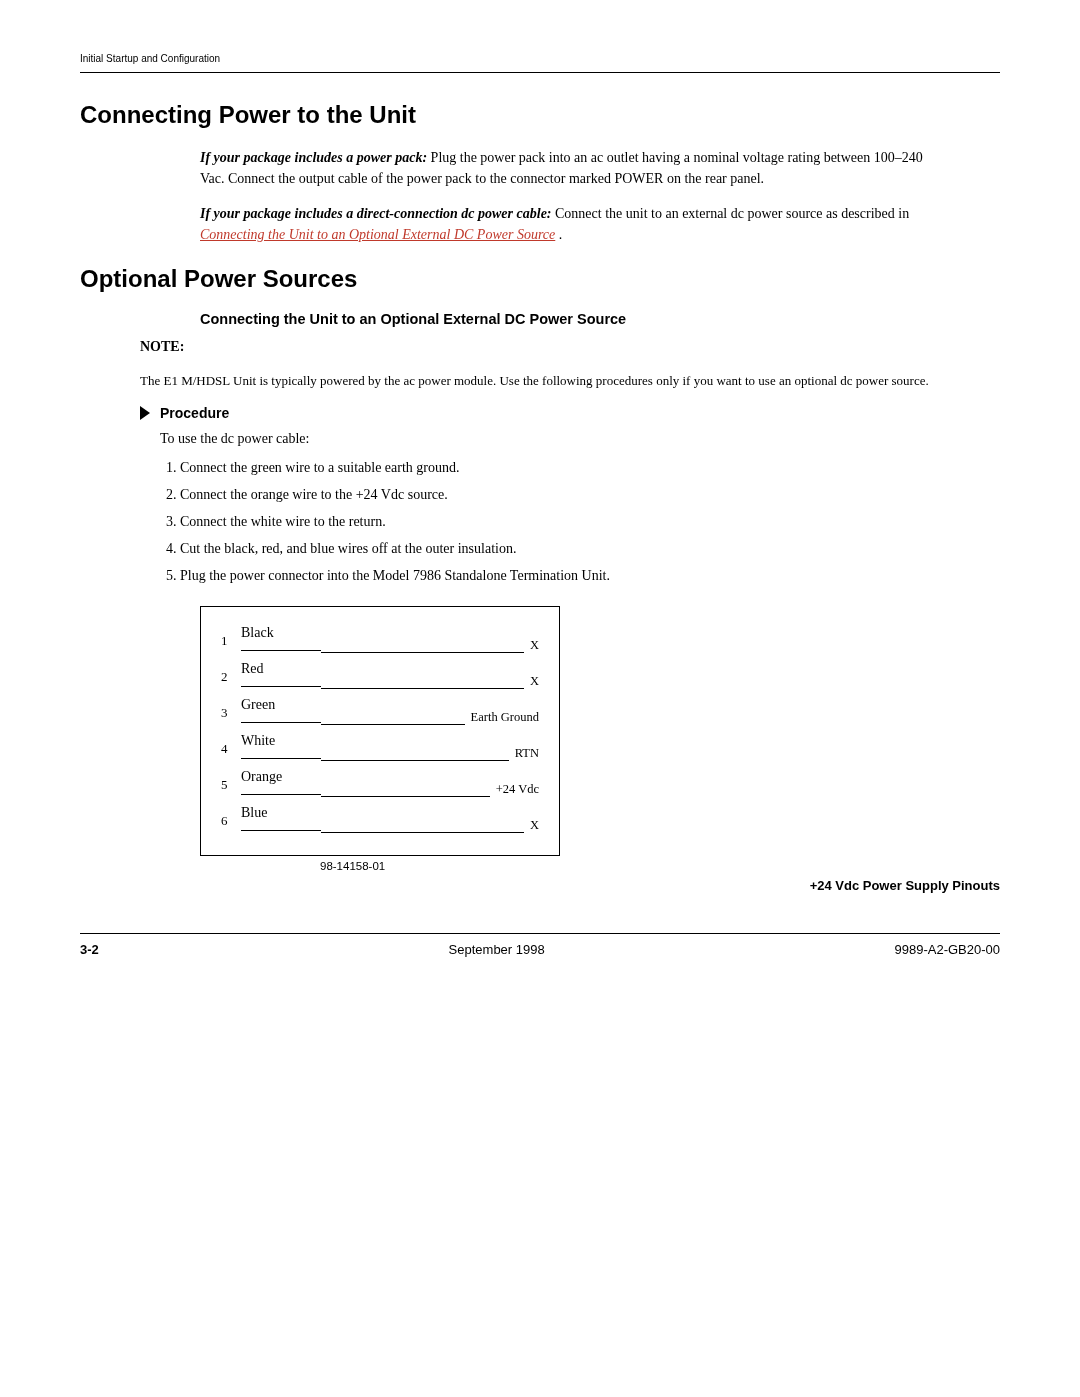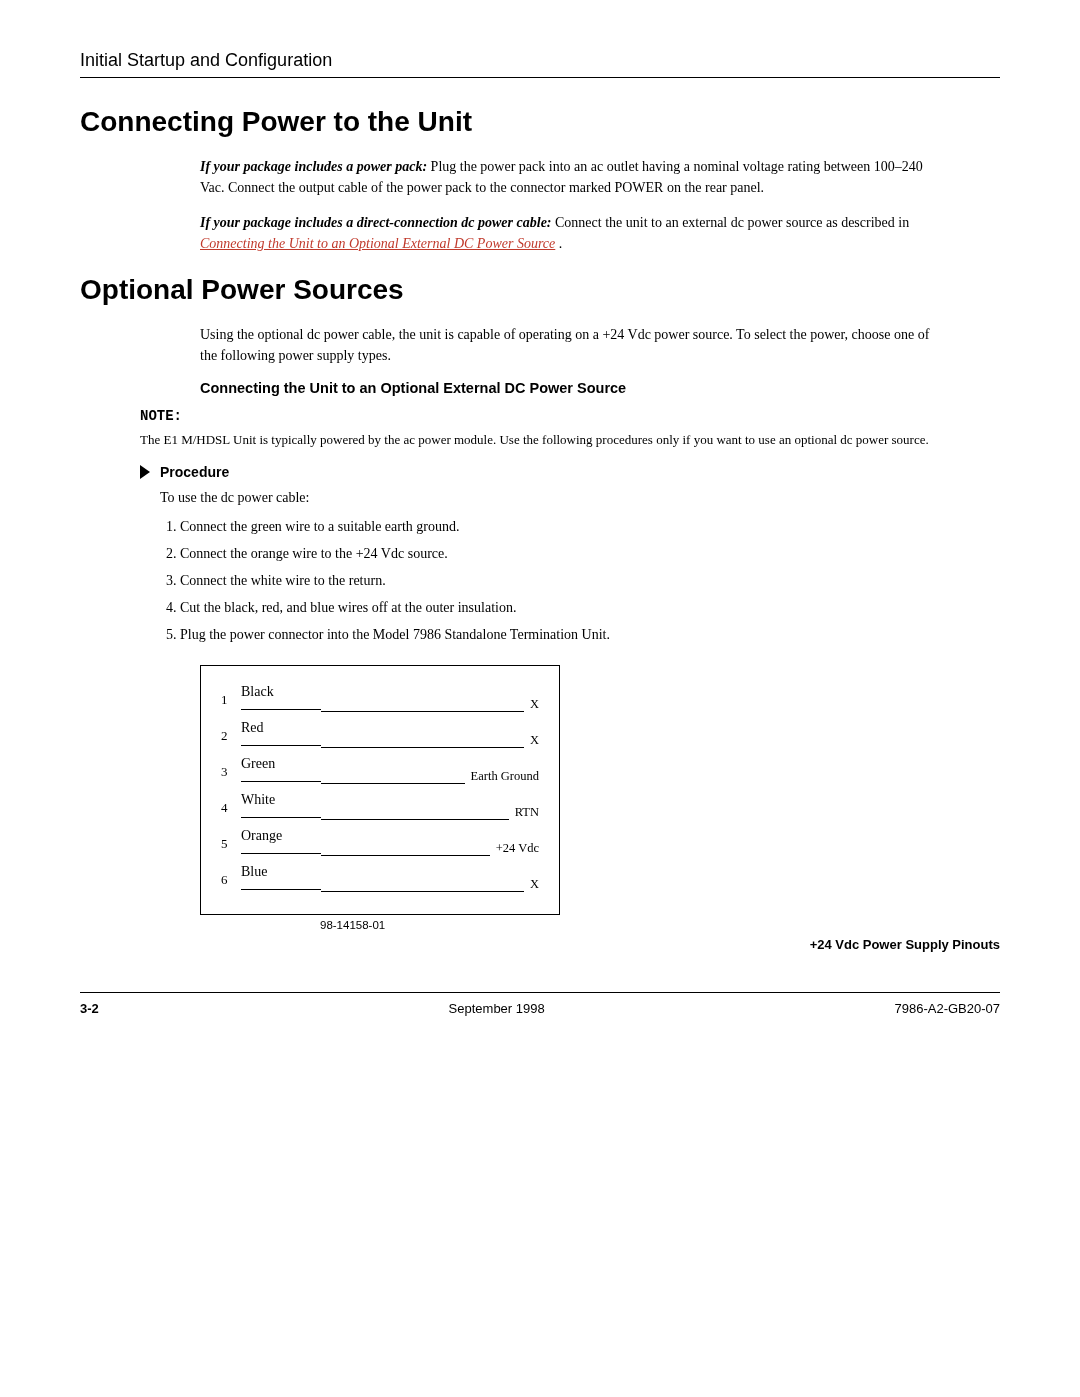--- a/index.html
+++ b/index.html
@@ -25,27 +25,27 @@
       position: relative;
     }
 
     .header-bar {
       border-bottom: 1.5px solid #000;
       padding-bottom: 6px;
       margin-bottom: 28px;
     }
 
     .header-text {
-      font-size: 18px;
+      font-size: 10px;
       font-family: Arial, Helvetica, sans-serif;
       color: #000;
     }
 
     .section-title {
-      font-size: 28px;
+      font-size: 24px;
       font-weight: bold;
       font-family: Arial, Helvetica, sans-serif;
       margin-bottom: 18px;
     }
 
     .body-text {
       font-size: 14px;
       line-height: 1.5;
       margin-bottom: 14px;
     }
@@ -74,22 +74,22 @@
 
     .note-box {
       margin-left: 60px;
       margin-right: 20px;
       margin-bottom: 14px;
     }
 
     .note-label {
       font-size: 14px;
       font-weight: bold;
-      font-family: Liberation Mono, monospace;
-      margin-bottom: 6px;
+      font-family: Liberation Serif, serif;
+      margin-bottom: 16px;
     }
 
     .note-text {
       font-size: 13px;
       line-height: 1.5;
     }
 
     .procedure-label {
       font-weight: bold;
       font-family: Arial, Helvetica, sans-serif;
@@ -260,21 +260,20 @@
         <a class="link-text" href="#">Connecting the Unit to an Optional External DC Power Source</a>
         <span>.</span>
       </p>
     </div>
   </div>
 
   <div>
     <div class="section-title">Optional Power Sources</div>
 
     <div class="indented-block">
-      <p class="body-text">Using the optional dc power cable, the unit is capable of operating on a +24 Vdc power source. To select the power, choose one of the following power supply types.</p>
 
       <div class="subsection-heading">Connecting the Unit to an Optional External DC Power Source</div>
 
     </div>
 
     <div class="note-box">
       <div class="note-label">NOTE:</div>
       <p class="note-text">The E1 M/HDSL Unit is typically powered by the ac power module. Use the following procedures only if you want to use an optional dc power source.</p>
     </div>
 
@@ -372,16 +371,16 @@
       <div class="diagram-caption">98-14158-01</div>
     </div>
 
     <div class="figure-caption">+24 Vdc Power Supply Pinouts</div>
 
   </div>
 
   <div class="footer-bar">
     <div class="footer-left">3-2</div>
     <div class="footer-center">September 1998</div>
-    <div class="footer-right">7986-A2-GB20-07</div>
+    <div class="footer-right">9989-A2-GB20-00</div>
   </div>
 
 </div>
 
 </body></html>

